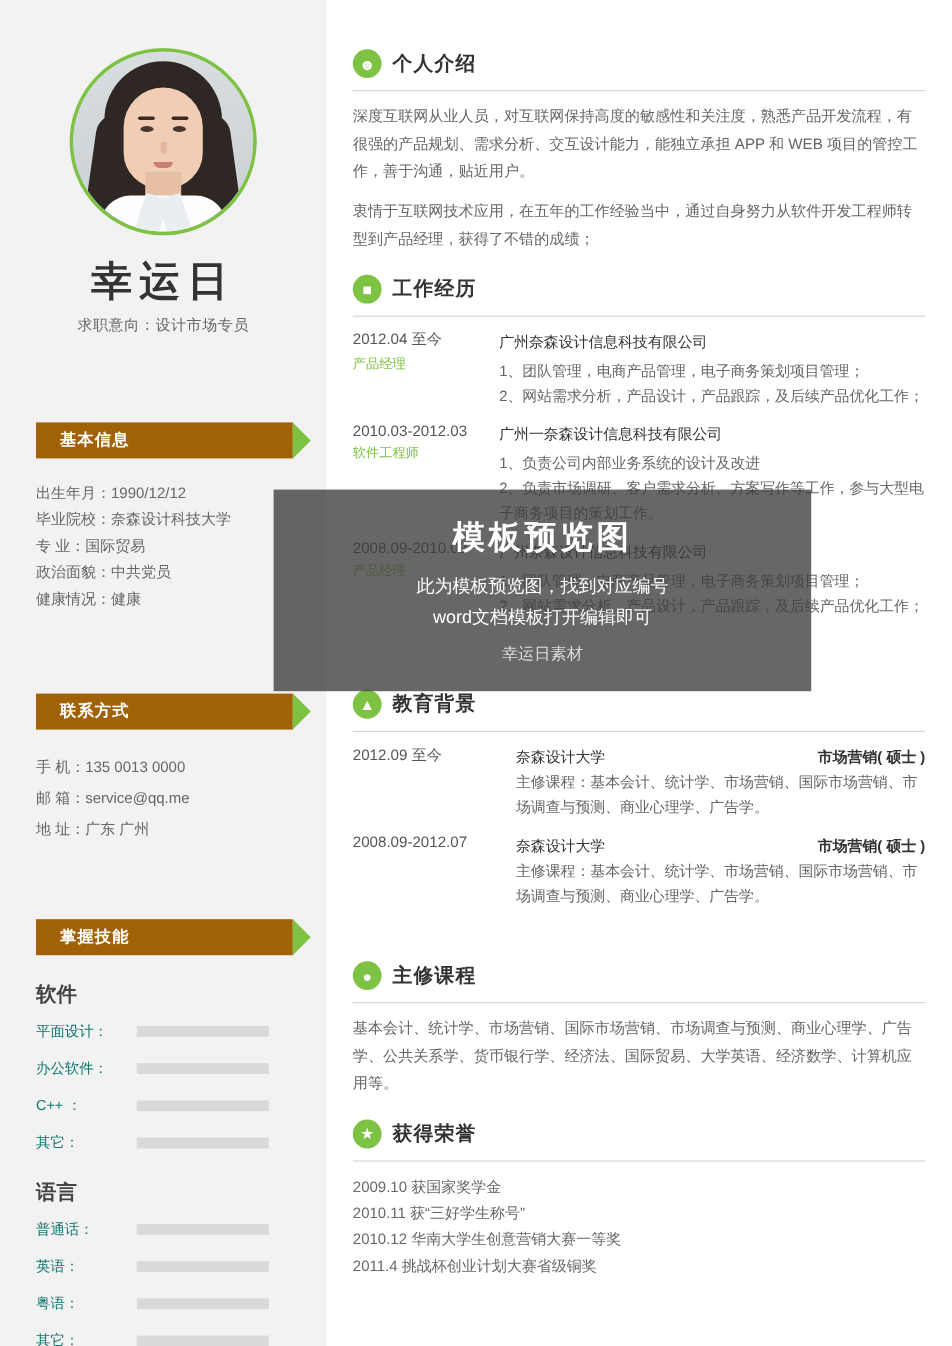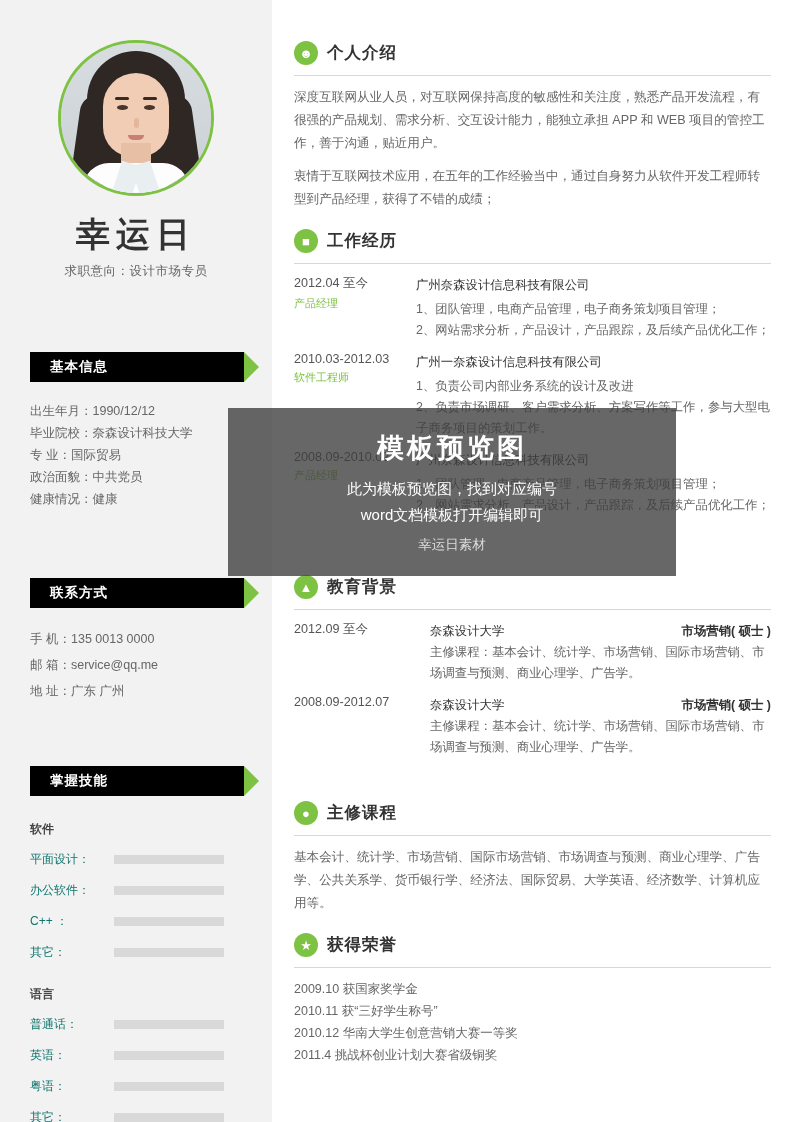--- a/index.html
+++ b/index.html
@@ -43,32 +43,32 @@
     position:absolute;left:0;top:212px;width:272px;text-align:center;
     font-size:34px;letter-spacing:6px;color:#333;font-weight:bold;
   }
   .objective{
     position:absolute;left:0;top:263px;width:272px;text-align:center;
     font-size:12.5px;color:#666;letter-spacing:.5px;
   }
 
   .lbanner{
     position:absolute;left:30px;width:214px;height:30px;
-    background:#000000;color:#fff;font-size:13.5px;font-weight:bold;
+    background:#a16207;color:#fff;font-size:13.5px;font-weight:bold;
     line-height:30px;padding-left:20px;box-sizing:border-box;letter-spacing:1px;
   }
   .lbanner:after{
     content:"";position:absolute;right:-15px;top:0;width:0;height:0;
     border-top:15px solid transparent;border-bottom:15px solid transparent;
     border-left:15px solid #7dc242;
   }
   .lsec{position:absolute;left:30px;font-size:12.5px;color:#666;line-height:22px;}
   .lsec .row{white-space:nowrap;}
 
-  .skill-group-title{font-size:12px;color:#444;font-weight:bold;margin-bottom:8px;}
+  .skill-group-title{font-size:17px;color:#444;font-weight:bold;margin-bottom:8px;}
   .skill-row{display:flex;align-items:center;margin-bottom:9px;}
   .skill-name{width:84px;font-size:12px;color:#0f766e;}
   .skill-bar{width:110px;height:9px;background:#d9d9d9;}
 
   
   .right{position:absolute;left:272px;top:0;width:521px;height:1122px;}
   .sec{position:absolute;left:22px;width:477px;}
   .sec-head{display:flex;align-items:center;height:30px;}
   .sec-ico{
     width:24px;height:24px;border-radius:50%;background:#7dc242;color:#fff;

